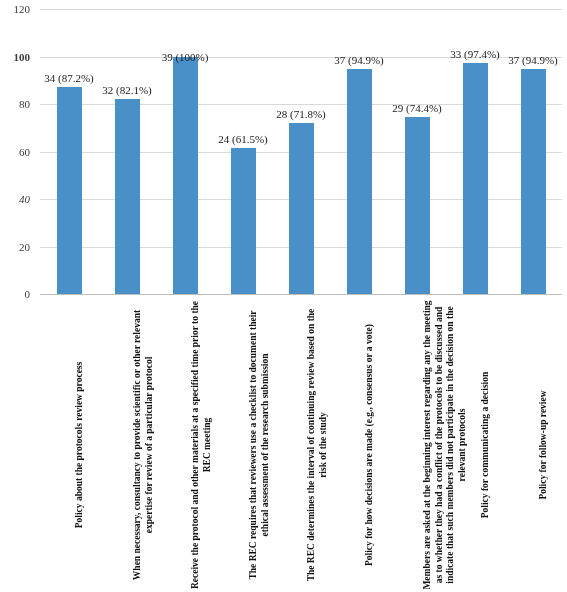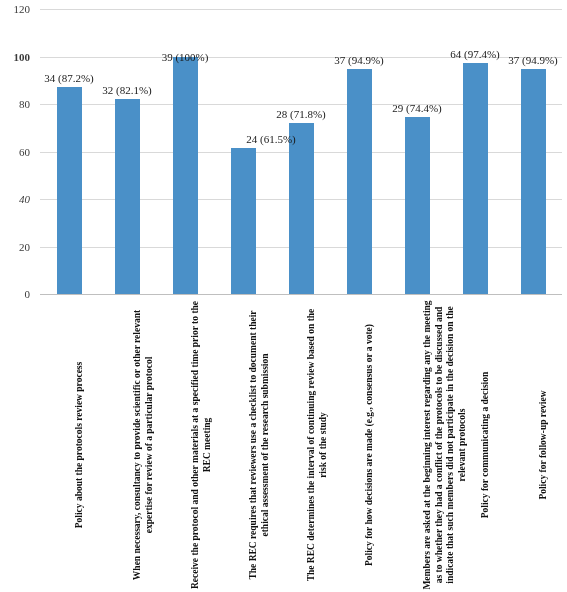--- a/index.html
+++ b/index.html
@@ -131,25 +131,25 @@
         <div class="bar" style="left: 248.5px; height: 170.525px; background: rgb(74, 144, 200);"></div>
         <div class="bar" style="left: 306.5px; height: 225.387px; background: rgb(74, 144, 200);"></div>
         <div class="bar" style="left: 364.5px; height: 176.7px; background: rgb(74, 144, 200);"></div>
         <div class="bar" style="left: 422.5px; height: 231.325px; background: rgb(74, 144, 200);"></div>
         <div class="bar" style="left: 480.5px; height: 225.387px; background: rgb(74, 144, 200);"></div>
       </div>
     <div id="values">
         <div class="bar-value" style="left: 29px; top: 62.9px;">34 (87.2%)</div>
         <div class="bar-value" style="left: 87px; top: 75.0125px;">32 (82.1%)</div>
         <div class="bar-value" style="left: 145px; top: 42px;">39 (100%)</div>
-        <div class="bar-value" style="left: 203px; top: 123.938px; margin-left: 28px;">24 (61.5%)</div>
+        <div class="bar-value" style="left: 203px; top: 123.938px;">24 (61.5%)</div>
         <div class="bar-value" style="left: 261px; top: 99.475px;">28 (71.8%)</div>
         <div class="bar-value" style="left: 319px; top: 44.6125px;">37 (94.9%)</div>
         <div class="bar-value" style="left: 377px; top: 93.3px;">29 (74.4%)</div>
-        <div class="bar-value" style="left: 435px; top: 38.675px;">64 (97.4%)</div>
+        <div class="bar-value" style="left: 435px; top: 38.675px;">33 (97.4%)</div>
         <div class="bar-value" style="left: 493px; top: 44.6125px;">37 (94.9%)</div>
       </div>
   </div>
 
   <div id="catlabels">
       <div class="catlabel" style="left: 34px;">
         <span class="catlabel-inner">Policy about the protocols review process</span>
       </div>
       <div class="catlabel" style="left: 92px;">
         <span class="catlabel-inner">When necessary, consultancy to provide scientific or other relevant expertise for review of a particular protocol</span>

